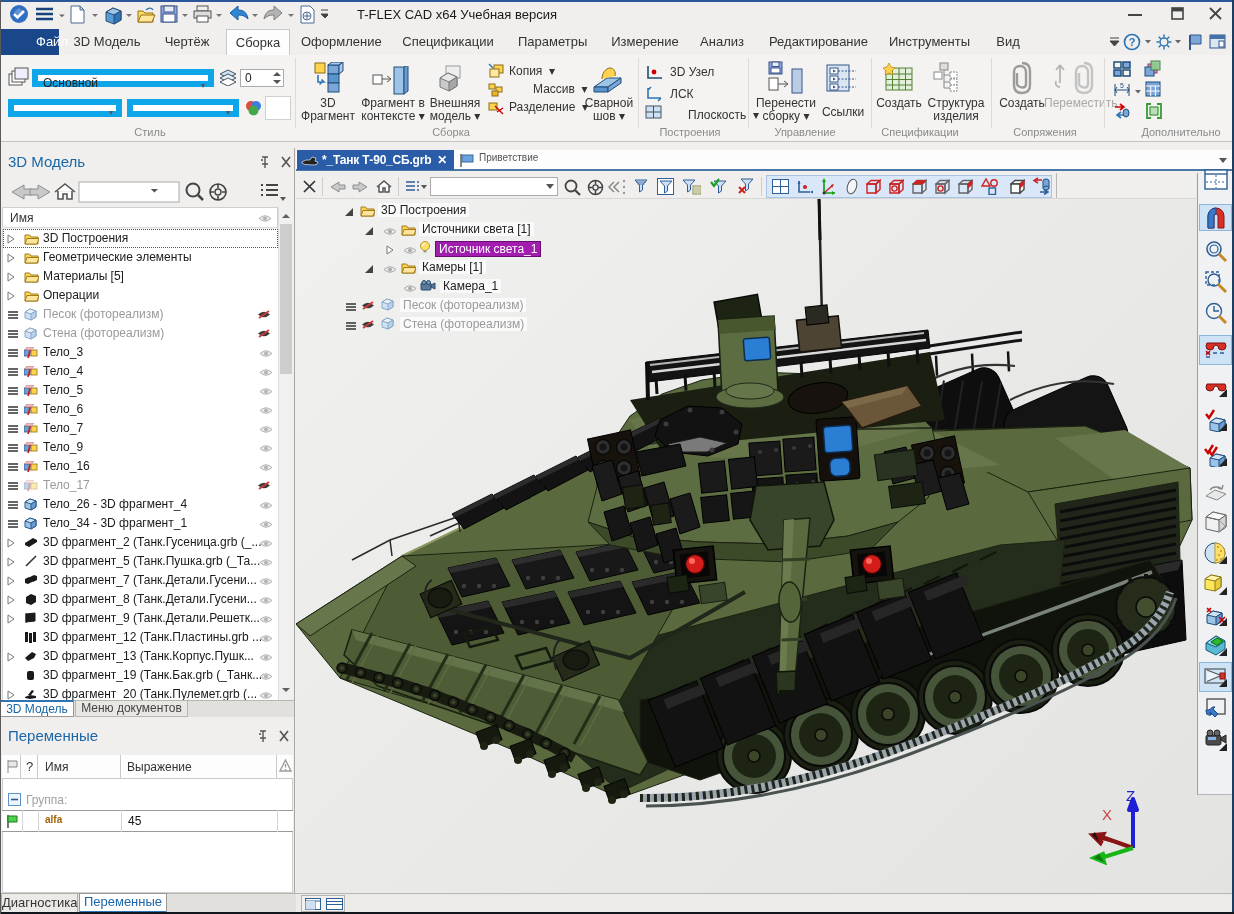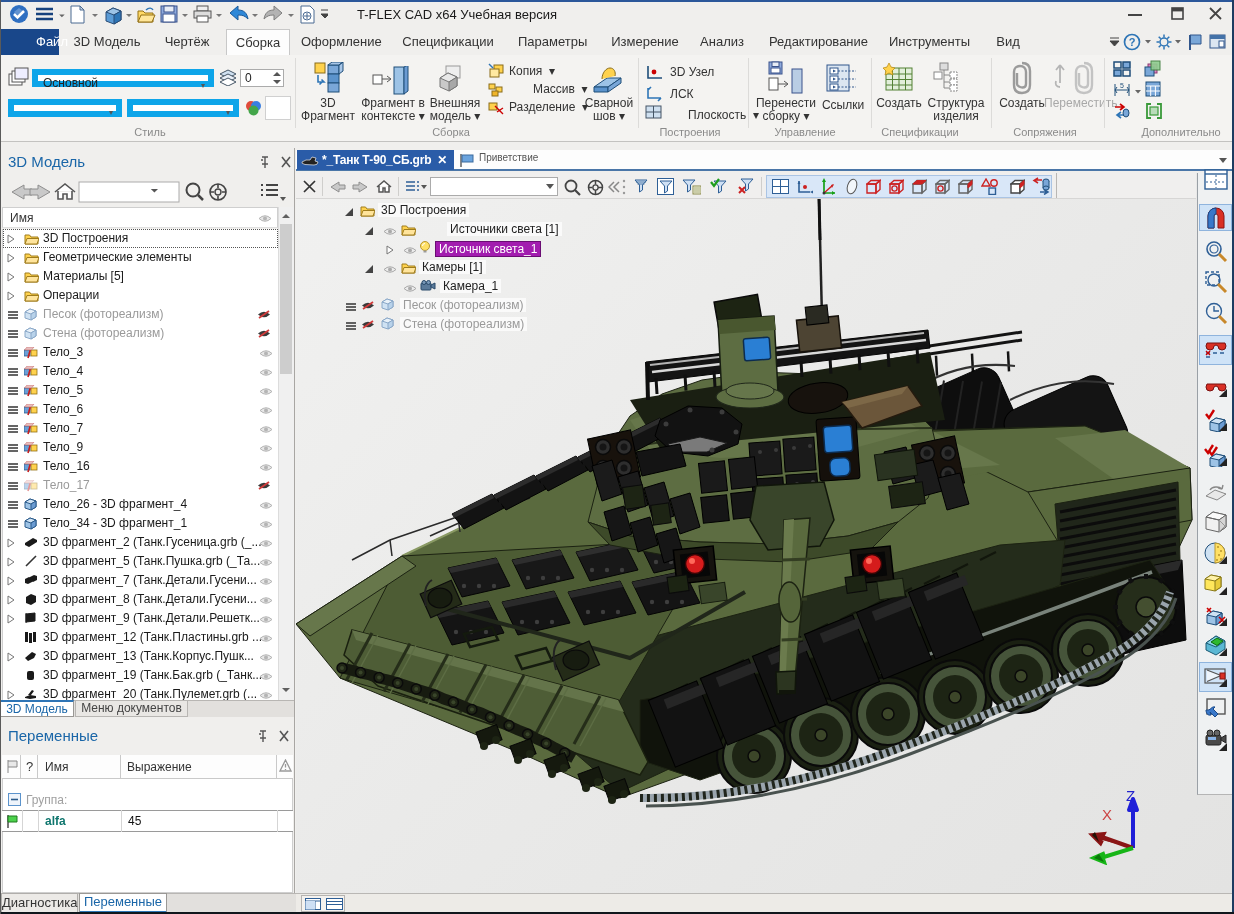--- a/index.html
+++ b/index.html
@@ -250,21 +250,21 @@
     <g fill="#fff" stroke="#31568c">
       <rect x="4" y="4" width="8" height="6"></rect>
       <rect x="4" y="12" width="8" height="6"></rect>
       <rect x="4" y="20" width="8" height="6"></rect>
     </g>
     <g stroke="#31568c" stroke-dasharray="2 1.5" fill="none">
       <path d="M12 7 h18 M12 15 h18 M12 23 h18"></path>
     </g>
     <path d="M7 5.5 l3 1.5-3 1.5z M7 13.5 l3 1.5-3 1.5z M7 21.5 l3 1.5-3 1.5z" fill="#31568c"></path>
   </svg>
-  <div class="rtext" style="left:818px;top:99px;width:50px">Ссылки</div>
+  <div class="rtext" style="left:818px;top:106px;width:50px">Ссылки</div>
   <div class="rlabel" style="left:765px;width:80px">Управление</div>
   <div class="rsep" style="left:871px"></div>
 
   <svg class="abs" style="left:882px;top:62px" width="34" height="32" viewBox="0 0 34 32">
     <g transform="translate(4,6)">
       <rect x="0" y="0" width="26" height="22" fill="#e2efda" stroke="#538135"></rect>
       <path d="M0 6 h26 M0 11.5 h26 M0 17 h26 M6.5 0 v22 M13 0 v22 M19.5 0 v22" stroke="#538135"></path>
     </g>
     <path d="M7 1 l2 4 4 1-3 3 1 4-4-2-4 2 1-4-3-3 4-1z" fill="#ffd24d" stroke="#b8860b" stroke-width="0.7"></path>
   </svg>
@@ -720,21 +720,21 @@
     <path d="M3 6.5 h7" stroke="#2a5a8a" stroke-width="1.6"></path>
   </svg>
   <div class="abs" style="left:26px;top:793px;font-size:12px;color:#a0a0a0">Группа:</div>
   <div class="abs" style="left:2px;top:810px;width:291px;height:22px;background:#fff;border-top:1px solid #9a9a9a;border-bottom:1px solid #9a9a9a"></div>
   <svg class="abs" style="left:6px;top:814px" width="14" height="15" viewBox="0 0 14 15">
     <path d="M2 1 v13" stroke="#555" stroke-width="1.6"></path>
     <path d="M2 2 h9 v6 h-9 z" fill="#4cd14c" stroke="#1f7a1f"></path>
   </svg>
   <div class="abs" style="left:22px;top:810px;width:1px;height:22px;background:#d5d5d5"></div>
   <div class="abs" style="left:38px;top:810px;width:1px;height:22px;background:#d5d5d5"></div>
-  <div class="abs" style="left:45px;top:814px;font-size:12px;font-weight:bold;color:#0f766e">alfa</div>
+  <div class="abs" style="left:45px;top:814px;font-size:10px;font-weight:bold;color:#a16207">alfa</div>
   <div class="abs" style="left:121px;top:810px;width:1px;height:22px;background:#d5d5d5"></div>
   <div class="abs" style="left:128px;top:814px;font-size:12px;color:#111">45</div>
   <div class="abs" style="left:277px;top:810px;width:1px;height:22px;background:#d5d5d5"></div>
 
   <div class="abs" style="left:0;top:893px;width:296px;height:21px;background:#e2e0dd;border-top:1px solid #b8b6b3"></div>
   <div class="abs" style="left:1px;top:893px;width:77px;height:20px;background:#eceae7;border:1px solid #b0aeab;font-size:13px;color:#333;text-align:center;line-height:18px">Диагностика</div>
   <div class="abs" style="left:79px;top:893px;width:88px;height:21px;background:#fff;border:1px solid #9a9895;border-bottom:3px solid #2e75b6;font-size:13px;color:#1a66a8;text-align:center;line-height:16px">Переменные</div>
   <div class="abs" id="tabbar"></div>
   <div class="abs" style="left:297px;top:150px;width:157px;height:20px;background:#2a5ca8;color:#fff;font-size:12px;font-weight:bold;line-height:20px;letter-spacing:-0.2px">
     <svg class="abs" style="left:3px;top:4px" width="20" height="12" viewBox="0 0 20 12">
@@ -1118,21 +1118,21 @@
       <path d="M8 1 v8 h-8z" fill="#444"></path>
     </svg>
     <svg class="abs" style="left:383px;top:227px" width="14" height="9" viewBox="0 0 14 9">
       <path d="M1 4.5 Q7 -1 13 4.5 Q7 10 1 4.5 z" fill="#ececec" stroke="#aaa"></path>
       <circle cx="7" cy="4.5" r="2" fill="#aaa"></circle>
     </svg>
     <svg class="abs" style="left:401px;top:223px" width="15" height="13" viewBox="0 0 15 13">
       <path d="M1 12 V3 h4.5 l1.5 2 h7 v7 z" fill="#ffd24d" stroke="#a07d1c"></path>
       <path d="M1 12 l2-5.5 h12 L13 12 z" fill="#ffe49b" stroke="#a07d1c"></path>
     </svg>
-    <div class="abs" style="left:419px;top:222px;font-size:12px;background:rgba(252,252,252,0.85);padding:0 3px;white-space:nowrap;margin-left:28px;">Источники света [1]</div>
+    <div class="abs" style="left:419px;top:222px;font-size:12px;background:rgba(252,252,252,0.85);padding:0 3px;white-space:nowrap;">Источники света [1]</div>
     <svg class="abs" style="left:386px;top:245px" width="8" height="10" viewBox="0 0 8 10">
       <path d="M1 1 v8 l6-4z" fill="#fff" stroke="#777"></path>
     </svg>
     <svg class="abs" style="left:403px;top:246px" width="14" height="9" viewBox="0 0 14 9">
       <path d="M1 4.5 Q7 -1 13 4.5 Q7 10 1 4.5 z" fill="#ececec" stroke="#aaa"></path>
       <circle cx="7" cy="4.5" r="2" fill="#aaa"></circle>
     </svg>
     <svg class="abs" style="left:419px;top:241px" width="12" height="13" viewBox="0 0 12 13">
       <circle cx="6" cy="5" r="4.5" fill="#ffe066" stroke="#b8962e"></circle>
       <path d="M4.5 9.5 h3 v2 h-3z" fill="#9a9a9a"></path>

